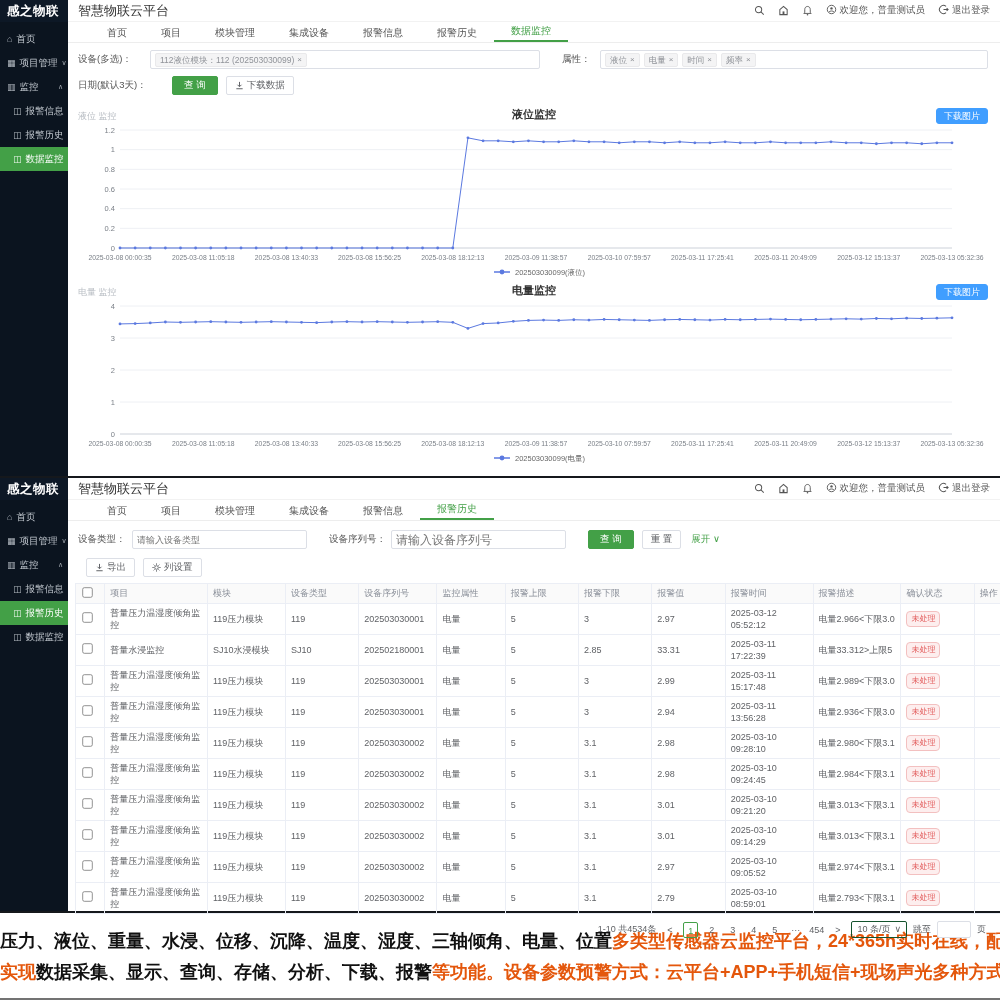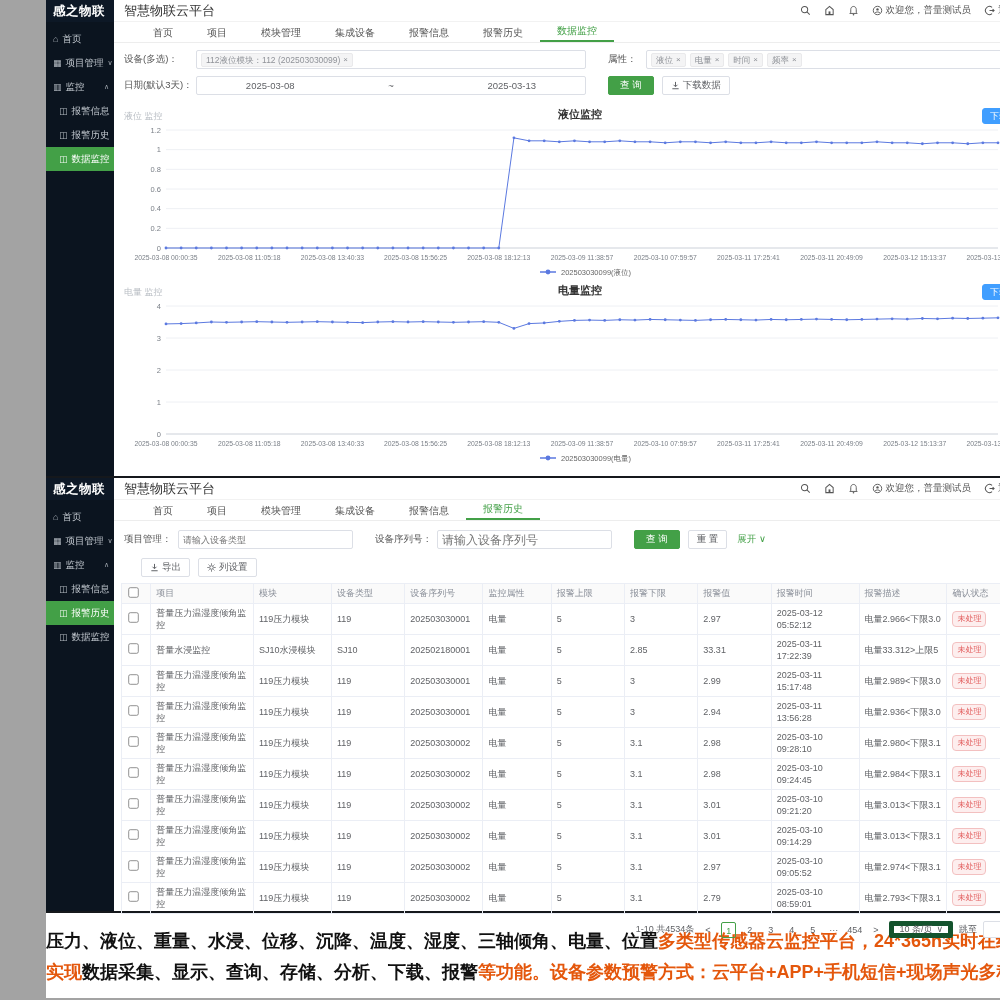--- a/index.html
+++ b/index.html
@@ -1,18 +1,18 @@
 <!DOCTYPE html>
 <html><head>
 <meta charset="utf-8">
 <style>
   * { margin:0; padding:0; box-sizing:border-box; }
   html,body { background:#fff; }
   body { width:1000px; font-family:"Liberation Sans","DejaVu Sans",sans-serif; color:#333; overflow:hidden; }
-  #page { width:1000px; height:1000px; position:relative; background:#a3a3a3;padding-left:46px; }
+  #page { width:1000px; height:1000px; position:relative; background:#737373; }
 
   .window { position:relative; width:1000px; background:#fff; }
   #win-top { height:478px; border-bottom:2px solid #15181c; }
   #win-bottom { height:435px; border-bottom:2px solid #15181c; }
 
   
   .sidebar { position:absolute; top:0; left:0; width:68px; height:100%; background:#0b141f; z-index:2; }
   .logo { height:22px; line-height:22px; background:#0d1826; color:#fff; font-weight:bold; font-size:12.5px; padding-left:7px; letter-spacing:.5px; white-space:nowrap; }
   .nav { padding-top:5px; }
   .nav-item { height:24px; display:flex; align-items:center; gap:4px; font-size:9.5px; color:#c3c9d0; padding-left:7px; cursor:pointer; white-space:nowrap; }
@@ -20,21 +20,21 @@
   .nav-item.active { background:#43a047; color:#fff; }
   .nav-ic { font-size:9px; opacity:.9; }
   .chev { margin-left:auto; margin-right:5px; font-size:7px; opacity:.8; }
 
   
   .main { margin-left:68px; height:100%; display:flex; flex-direction:column; background:#fff; }
   .app-header { height:22px; flex:0 0 22px; display:flex; align-items:center; padding:0 10px; border-bottom:1px solid #f2f2f2; }
   .app-title { font-size:13px; color:#333; }
   .header-right { margin-left:auto; display:flex; align-items:center; gap:13px; font-size:9.5px; color:#555; }
   .hicon { width:11px; height:11px; display:inline-block; }
-  .hgroup { display:flex; align-items:center; gap:3px; }
+  .hgroup { display:flex; gap:3px; }
 
   .tabbar { height:21px; flex:0 0 21px; display:flex; align-items:flex-end; padding-left:22px; border-bottom:1px solid #ededed; }
   .tab { padding:0 17px; font-size:10px; color:#555; line-height:18px; cursor:pointer; white-space:nowrap; }
   .tab.active { color:#43a047; border-bottom:2px solid #43a047; }
 
   
   .filters { padding:7px 10px 2px; font-size:9.5px; color:#555; }
   .frow { display:flex; align-items:center; margin-bottom:7px; }
   .flabel { width:72px; flex:0 0 72px; white-space:nowrap; }
   .input-box { border:1px solid #dcdfe6; border-radius:2px; height:19px; display:flex; align-items:center; padding:0 4px; background:#fff; gap:4px; }
@@ -61,21 +61,21 @@
   .grid { width:978px; margin:0 11px 0 7px; border-collapse:collapse; table-layout:fixed; font-size:9px; color:#606266; }
   .grid th, .grid td { border:1px solid #ebeef5; padding:2px 5px; text-align:left; overflow:hidden; }
   .grid th { background:#fafafa; color:#8a8f99; font-weight:normal; height:19px; white-space:nowrap; }
   .grid td { height:31px; line-height:12px; }
   .grid input[type=checkbox] { transform:scale(.8); }
   .badge { display:inline-block; border:1px solid #f3c0c0; background:#fdeeee; color:#e25b5b; font-size:8px; padding:1px 4px; border-radius:4px; white-space:nowrap; }
 
   .pager { display:flex; justify-content:flex-end; align-items:center; gap:6px; font-size:9px; color:#606266; padding:7px 14px 0 0; }
   .pg { min-width:15px; height:16px; line-height:16px; text-align:center; cursor:pointer; }
   .pg.active { border:1px solid #43a047; color:#43a047; border-radius:2px; }
-  .pg-box { border:5px solid #14532d; border-radius:2px; height:17px; line-height:15px; padding:0 5px; display:inline-flex; align-items:center; gap:4px; }
+  .pg-box { border:1px solid #14532d; border-radius:2px; height:17px; line-height:15px; padding:0 5px; display:inline-flex; align-items:center; gap:4px; }
   .pg-input { width:34px; height:17px; border:1px solid #dcdfe6; border-radius:2px; }
 
   
   .caption { height:85px; background:#fff; text-align:center; padding-top:13px; }
   .cap-line { font-size:18px; font-weight:bold; line-height:31px; white-space:nowrap; }
 
   svg text { font-family:"Liberation Sans","DejaVu Sans",sans-serif; }
 </style>
 </head>
 <body>
@@ -182,25 +182,20 @@
                 <span class="x">×</span>
               </span>
               <span class="tag">
                 <span>频率</span>
                 <span class="x">×</span>
               </span>
             </div>
         </div>
         <div class="frow">
           <span class="flabel">日期(默认3天)：</span>
-          <div class="input-box w390 date">
-            <span>2025-03-08</span>
-            <span>~</span>
-            <span>2025-03-13</span>
-          </div>
           <button class="btn-green ml">查 询</button>
           <button class="btn-plain">
             <svg class="hicon" style="width:9px;height:9px;" viewBox="0 0 10 10">
                 <line x1="5" y1="1" x2="5" y2="6" stroke="#606266" stroke-width="1.1"></line>
                 <path d="M2.8 4.2 L5 6.4 L7.2 4.2" fill="none" stroke="#606266" stroke-width="1.1"></path>
                 <line x1="1.5" y1="8.6" x2="8.5" y2="8.6" stroke="#606266" stroke-width="1.1"></line>
               </svg>
             <span>下载数据</span>
           </button>
         </div>
@@ -460,32 +455,32 @@
           <div class="tab">首页</div>
           <div class="tab">项目</div>
           <div class="tab">模块管理</div>
           <div class="tab">集成设备</div>
           <div class="tab">报警信息</div>
           <div class="tab active">报警历史</div>
         </div>
 
       <div class="filters" style="padding-top:9px;">
         <div class="frow" style="margin-bottom:5px;">
-          <span class="flabel" style="width:54px;flex:0 0 54px;">项目管理：</span>
+          <span class="flabel" style="width:54px;flex:0 0 54px;">设备类型：</span>
           <input class="input-box" style="width: 175px; font-size: 9px; color: rgb(96, 98, 102);" placeholder="请输入设备类型">
           <span class="flabel ml" style="width:62px;flex:0 0 62px;">设备序列号：</span>
           <input class="input-box" style="width: 175px; font-size: 12px; color: rgb(96, 98, 102);" placeholder="请输入设备序列号">
           <button class="btn-green ml">查 询</button>
           <button class="btn-plain">重 置</button>
           <span class="link-green"><span>展开</span> <span>∨</span></span>
         </div>
       </div>
 
       <div class="toolbar">
-        <button class="btn-plain" style="margin-left:17px;">
+        <button class="btn-plain" style="margin-left:8px;">
           <svg class="hicon" style="width:9px;height:9px;" viewBox="0 0 10 10">
               <line x1="5" y1="1" x2="5" y2="6" stroke="#606266" stroke-width="1.1"></line>
               <path d="M2.8 4.2 L5 6.4 L7.2 4.2" fill="none" stroke="#606266" stroke-width="1.1"></path>
               <line x1="1.5" y1="8.6" x2="8.5" y2="8.6" stroke="#606266" stroke-width="1.1"></line>
             </svg>
           <span>导出</span>
         </button>
         <button class="btn-plain">
           <svg class="hicon" style="width:9px;height:9px;" viewBox="0 0 10 10">
               <circle cx="5" cy="5" r="2" fill="none" stroke="#606266" stroke-width="1"></circle>

